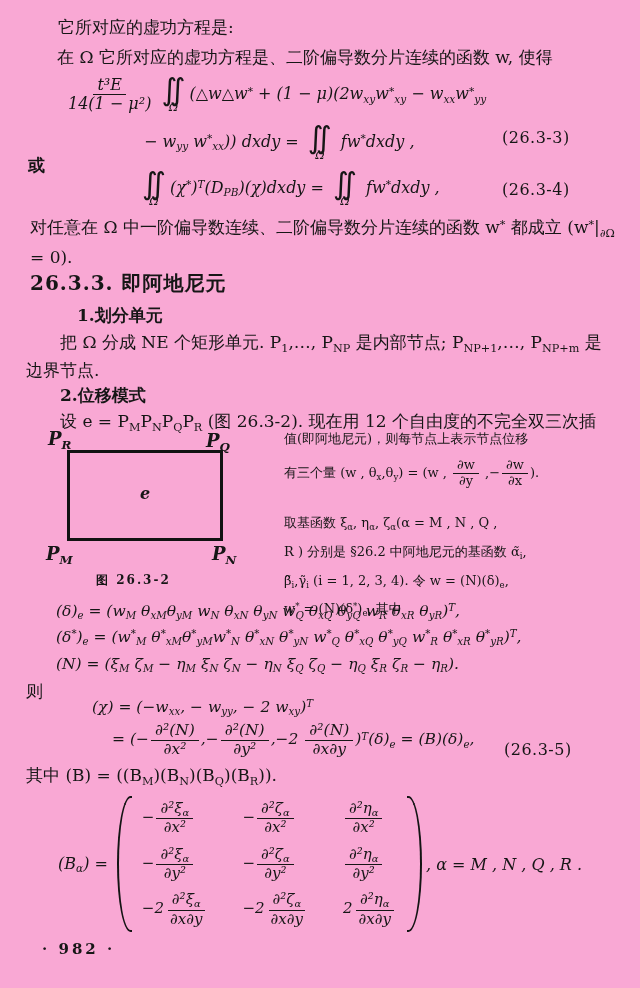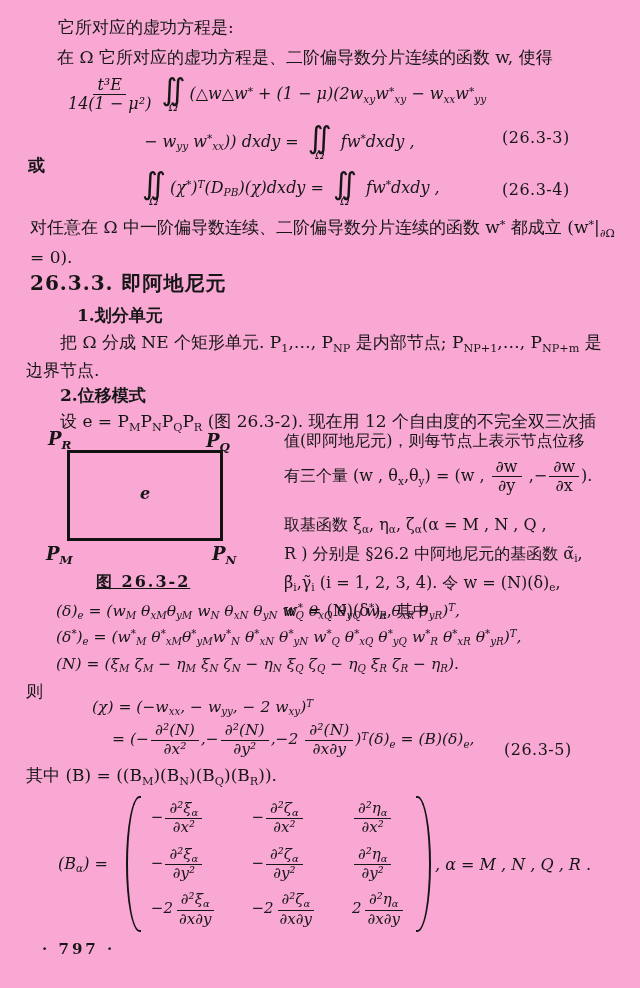--- a/index.html
+++ b/index.html
@@ -2,40 +2,40 @@
 <html><head>
 <meta charset="utf-8">
 <style>
   * { margin:0; padding:0; box-sizing:border-box; }
   html,body { background:#d9d7d2; }
   body { font-family:"DejaVu Serif","Liberation Serif",serif; color:#161616; }
   .page { position:relative; width:640px; height:988px; margin:0 auto;
           background:#f9a8d4; overflow:hidden; }
   .abs { position:absolute; white-space:nowrap; }
   .cn { font-size:17px; line-height:1.35; }
-  .cn-sm { font-size:16px; line-height:1.35; }
+  .cn-sm { font-size:13px; line-height:1.35; }
   .math { font-style:italic; font-size:16px; }
   .math-sm { font-style:italic; font-size:15.5px; }
   sub { font-size:0.66em; vertical-align:-0.32em; }
   sup { font-size:0.66em; vertical-align:0.45em; }
   .frac { display:inline-flex; flex-direction:column; align-items:center;
           vertical-align:middle; margin:0 2px; line-height:1.15; }
   .fn { display:block; border-bottom:1.4px solid #161616; padding:0 4px; }
   .fd { display:block; padding:0 4px; }
   .iint { display:inline-flex; flex-direction:column; align-items:center;
           vertical-align:middle; line-height:1; margin:0 4px; }
   .ii { font-family:"DejaVu Sans","Liberation Sans",sans-serif; font-style:normal;
         font-size:1.9em; line-height:0.92; }
   .ilim { font-size:0.7em; line-height:1; margin-top:-2px; font-style:italic; }
   .tag { font-style:normal; font-size:16px; font-weight:400; letter-spacing:0.5px; }
   .bold { font-weight:700; }
   .heading { font-size:20px; letter-spacing:1px; font-weight:600; }
   .figlabel { font-style:italic; font-size:18px; font-weight:600; }
   .figrect { position:absolute; border:3px solid #121212; }
-  .caption { font-size:16px; font-weight:700; letter-spacing:2px;text-decoration:underline; }
+  .caption { font-size:12px; font-weight:700; letter-spacing:2px; }
   .matrixwrap { display:flex; align-items:center; }
   .paren { align-self:stretch; width:15px; }
   .lp { border-left:2.6px solid #141414; border-top:2.6px solid #141414;
         border-bottom:2.6px solid #141414;
         border-radius:15px 0 0 15px / 75px 0 0 75px; margin-right:10px; }
   .rp { border-right:2.6px solid #141414; border-top:2.6px solid #141414;
         border-bottom:2.6px solid #141414;
         border-radius:0 15px 15px 0 / 0 75px 75px 0; margin-left:10px; }
   .mgrid { display:grid; grid-template-columns:auto auto auto;
            column-gap:34px; row-gap:9px; align-items:center; }
@@ -132,21 +132,21 @@
         </span>,−2 <span class="frac">
           <span class="fn">∂²(N)</span>
           <span class="fd">∂x∂y</span>
         </span>)<sup>T</sup>(δ)<sub>e</sub> = (B)(δ)<sub>e</sub>,</div>
     <div class="abs tag" style="left:504px; top:42px;">(26.3-5)</div>
   </div>
 
   <div class="abs cn" style="left:26px; top:764px;">其中 (B) = ((B<sub>M</sub>)(B<sub>N</sub>)(B<sub>Q</sub>)(B<sub>R</sub>)).</div>
 
   <div class="abs matrixwrap" style="left:58px; top:796px; height:136px;">
-    <span class="math" style="margin-right:18px;">(B<sub>α</sub>) =</span>
+    <span class="math" style="margin-right:9px;">(B<sub>α</sub>) =</span>
     <span class="paren lp"></span>
     <span class="mgrid">
       <span class="mcell">−<span class="frac">
             <span class="fn">∂²ξ<sub>α</sub></span>
             <span class="fd">∂x²</span>
           </span></span>
       <span class="mcell">−<span class="frac">
             <span class="fn">∂²ζ<sub>α</sub></span>
             <span class="fd">∂x²</span>
           </span></span>
@@ -176,15 +176,15 @@
           </span></span>
       <span class="mcell">2<span class="frac">
             <span class="fn">∂²η<sub>α</sub></span>
             <span class="fd">∂x∂y</span>
           </span></span>
     </span>
     <span class="paren rp"></span>
     <span class="math" style="margin-left:4px;">,   α = M ,  N ,  Q ,  R .</span>
   </div>
 
-  <div class="abs footer" style="left:42px; top:940px;">· 797 ·</div>
+  <div class="abs footer" style="left:42px; top:940px;">· 982 ·</div>
 
 </div>
 
 </body></html>

